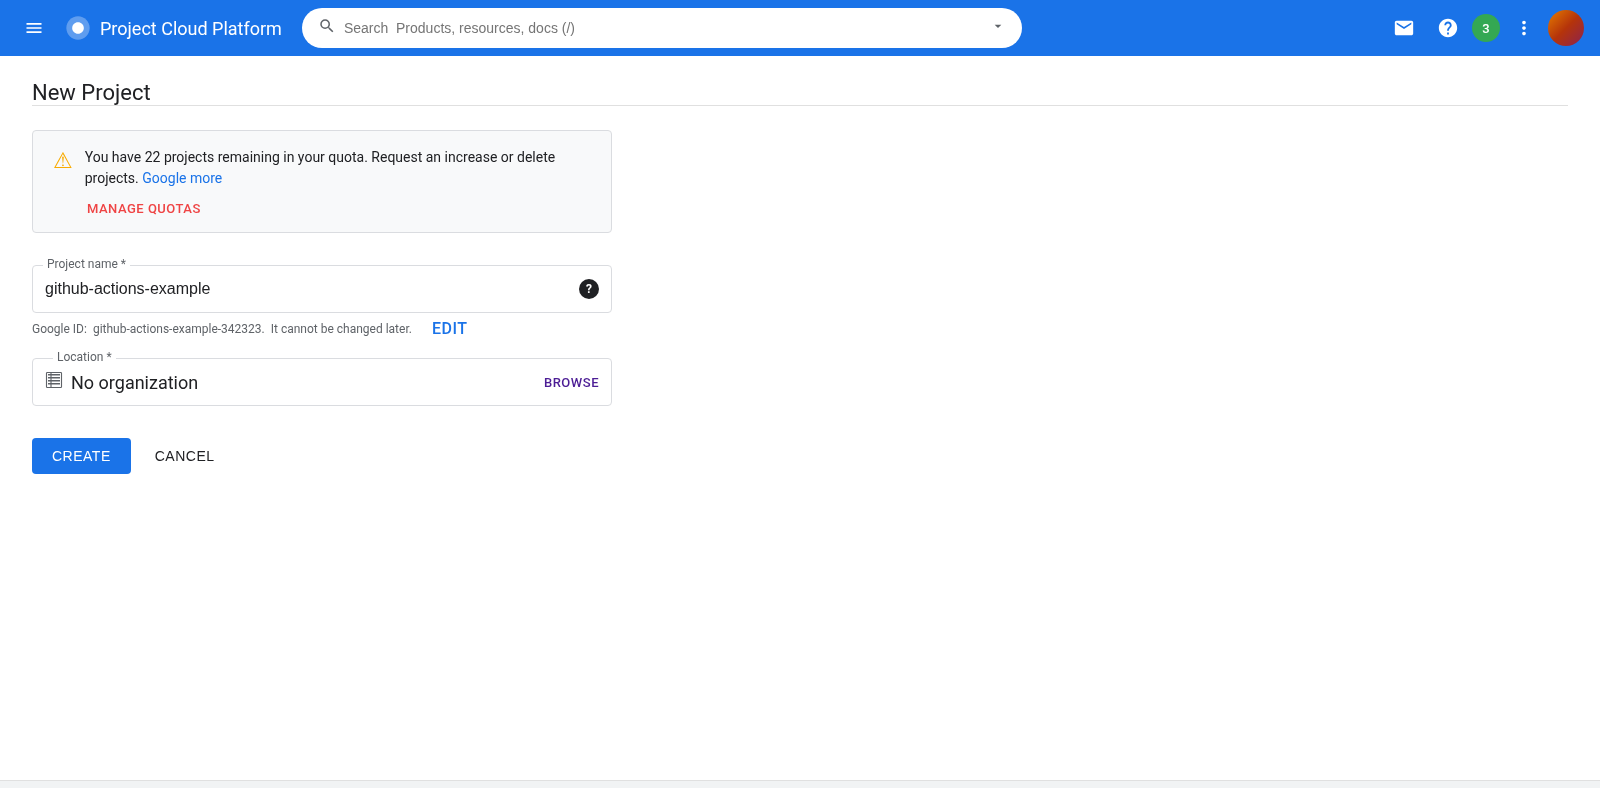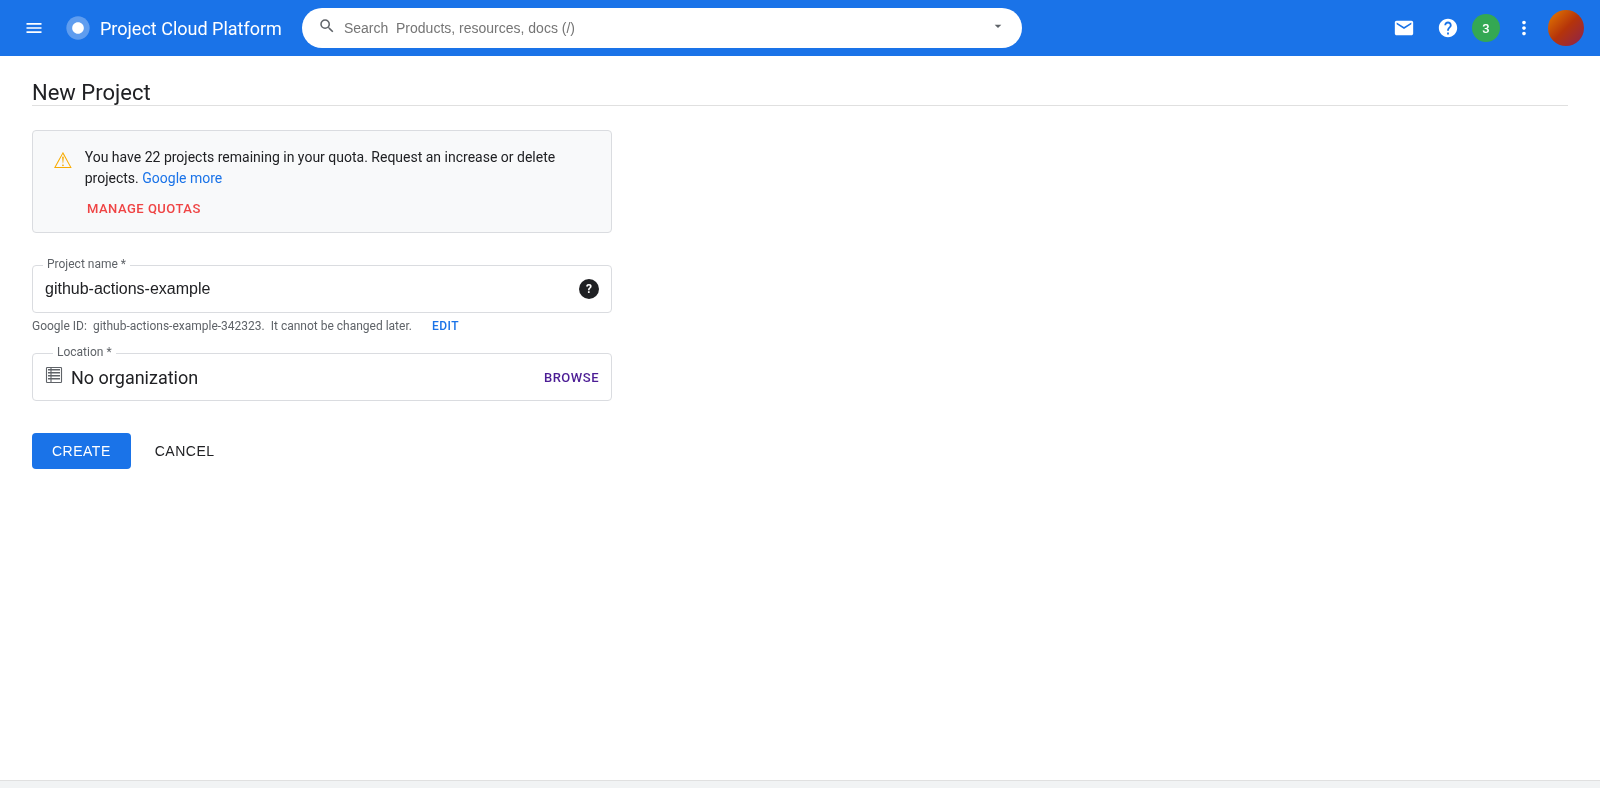--- a/index.html
+++ b/index.html
@@ -203,21 +203,21 @@
       font-size: 12px;
       color: #5f6368;
       margin-top: 6px;
       display: flex;
       align-items: center;
       gap: 6px;
     }
     .project-id-text a {
       color: #1a73e8;
       text-decoration: none;
-      font-size: 12px;
+      font-size: 16px;
       font-weight: 500;
       letter-spacing: 0.5px;
       text-transform: uppercase;
       padding-left: 14px;
     }
 
     
     .location-wrapper {
       position: relative;
       border: 1px solid #dadce0;

